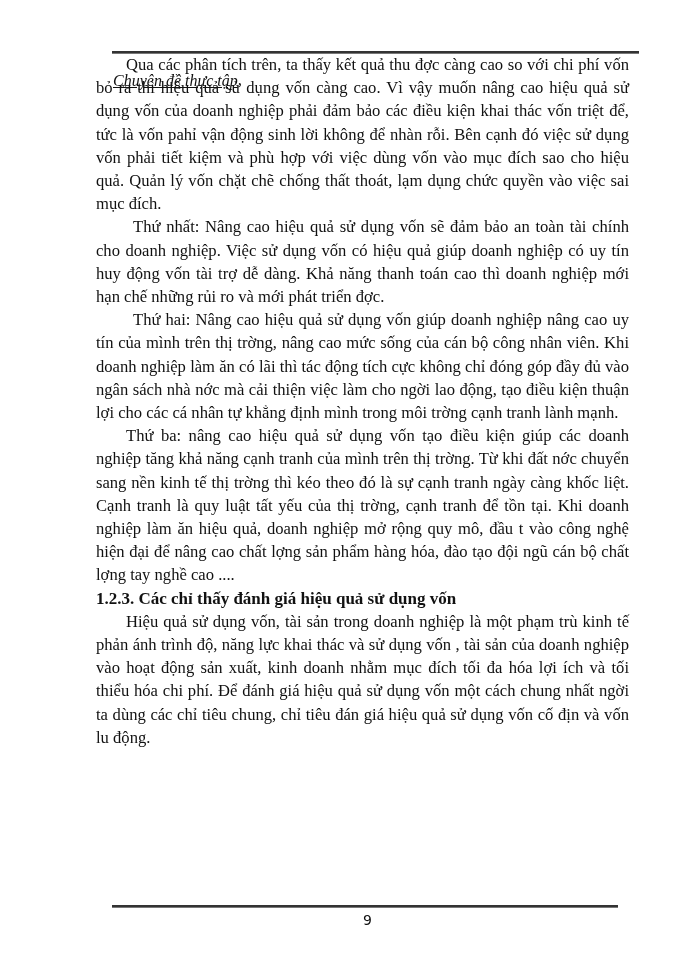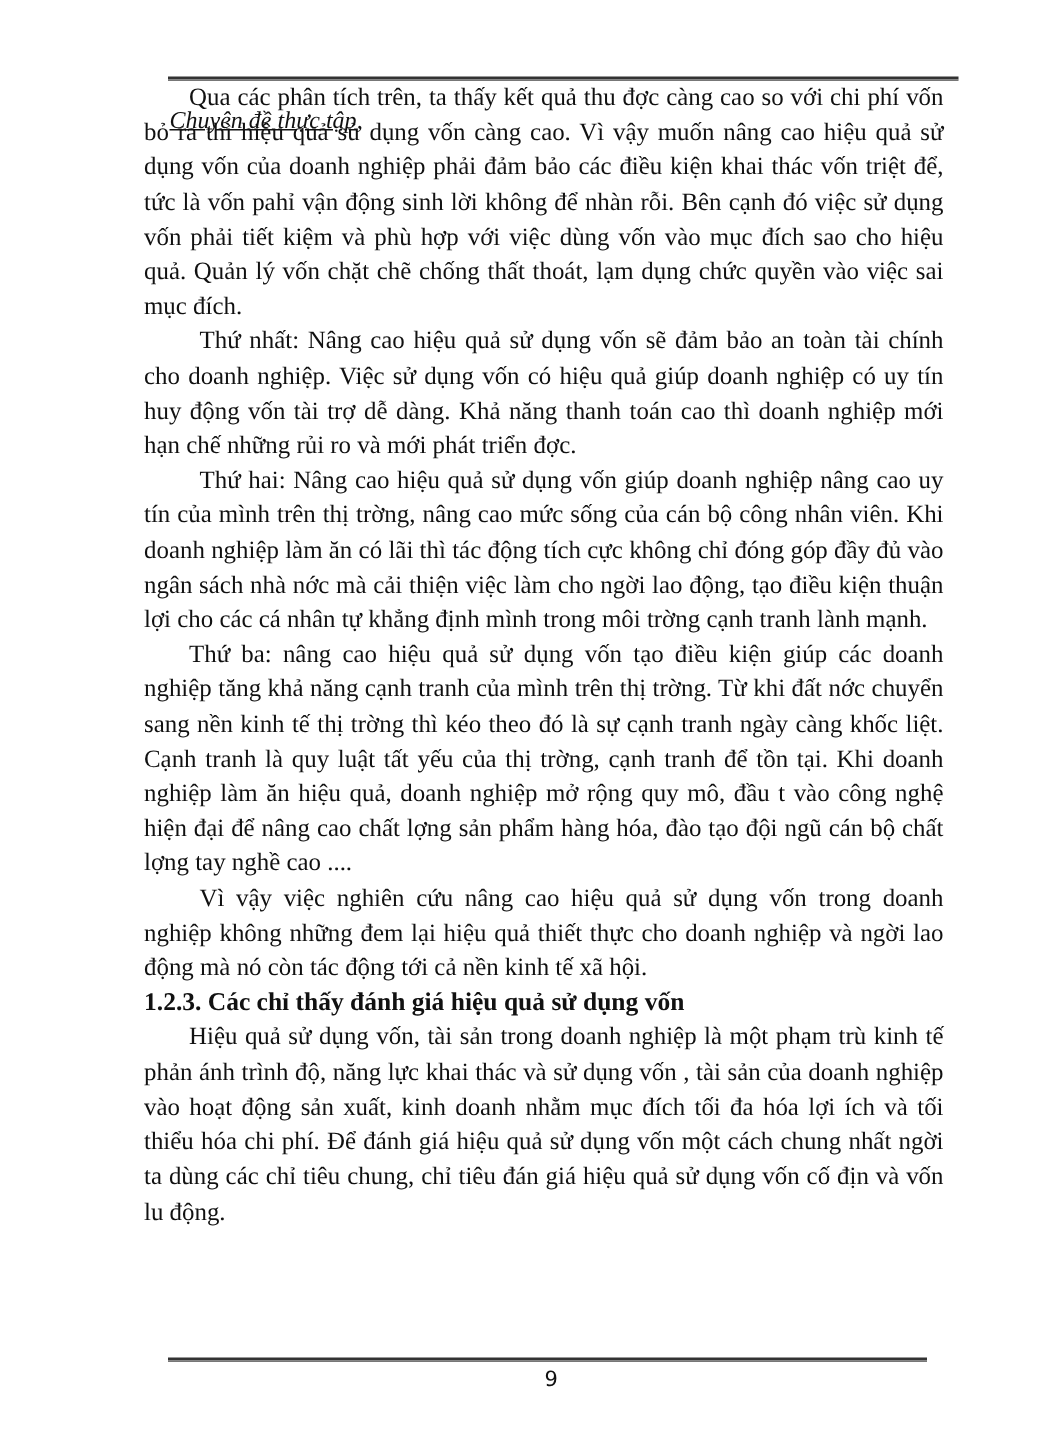--- a/index.html
+++ b/index.html
@@ -27,19 +27,18 @@
 <div class="header">
   <span class="header-title">Chuyên đề thực tập</span>
   <div class="header-rule"></div>
 </div>
 
 <div class="content">
   <p class="p indent">Qua các phân tích trên, ta thấy kết quả thu đợc càng cao so với chi phí vốn bỏ ra thì hiệu quả sử dụng vốn càng cao. Vì vậy muốn nâng cao hiệu quả sử dụng vốn của doanh nghiệp phải đảm bảo các điều kiện khai thác vốn triệt để, tức là vốn pahỉ vận động sinh lời không để nhàn rỗi. Bên cạnh đó việc sử dụng vốn phải tiết kiệm và phù hợp với việc dùng vốn vào mục đích sao cho hiệu quả. Quản lý vốn chặt chẽ chống thất thoát, lạm dụng chức quyền vào việc sai mục đích.</p>
   <p class="p indent2">Thứ nhất: Nâng cao hiệu quả sử dụng vốn sẽ đảm bảo an toàn tài chính cho doanh nghiệp. Việc sử dụng vốn có hiệu quả giúp doanh nghiệp có uy tín huy động vốn tài trợ dễ dàng. Khả năng thanh toán cao thì doanh nghiệp mới hạn chế những rủi ro và mới phát triển đợc.</p>
   <p class="p indent2">Thứ hai: Nâng cao hiệu quả sử dụng vốn giúp doanh nghiệp nâng cao uy tín của mình trên thị trờng, nâng cao mức sống của cán bộ công nhân viên. Khi doanh nghiệp làm ăn có lãi thì tác động tích cực không chỉ đóng góp đầy đủ vào ngân sách nhà nớc mà cải thiện việc làm cho ngời lao động, tạo điều kiện thuận lợi cho các cá nhân tự khẳng định mình trong môi trờng cạnh tranh lành mạnh.</p>
   <p class="p indent">Thứ ba: nâng cao hiệu quả sử dụng vốn tạo điều kiện giúp các doanh nghiệp tăng khả năng cạnh tranh của mình trên thị trờng. Từ khi đất nớc chuyển sang nền kinh tế thị trờng thì kéo theo đó là sự cạnh tranh ngày càng khốc liệt. Cạnh tranh là quy luật tất yếu của thị trờng, cạnh tranh để tồn tại. Khi doanh nghiệp làm ăn hiệu quả, doanh nghiệp mở rộng quy mô, đầu t vào công nghệ hiện đại để nâng cao chất lợng sản phẩm hàng hóa, đào tạo đội ngũ cán bộ chất lợng tay nghề cao ....</p>
-  <p class="p indent2">Vì vậy việc nghiên cứu nâng cao hiệu quả sử dụng vốn trong doanh nghiệp không những đem lại hiệu quả thiết thực cho doanh nghiệp và ngời lao động mà nó còn tác động tới cả nền kinh tế xã hội.</p>
   <p class="h">1.2.3. Các chỉ thấy đánh giá hiệu quả sử dụng vốn</p>
   <p class="p indent">Hiệu quả sử dụng vốn, tài sản trong doanh nghiệp là một phạm trù kinh tế phản ánh trình độ, năng lực khai thác và sử dụng vốn , tài sản của doanh nghiệp vào hoạt động sản xuất, kinh doanh nhằm mục đích tối đa hóa lợi ích và tối thiểu hóa chi phí. Để đánh giá hiệu quả sử dụng vốn một cách chung nhất ngời ta dùng các chỉ tiêu chung, chỉ tiêu đán giá hiệu quả sử dụng vốn cố địn và vốn lu động.</p>
 </div>
 
 <div class="footer-rule"></div>
 <div class="page-number">9</div>
 
 </body></html>

